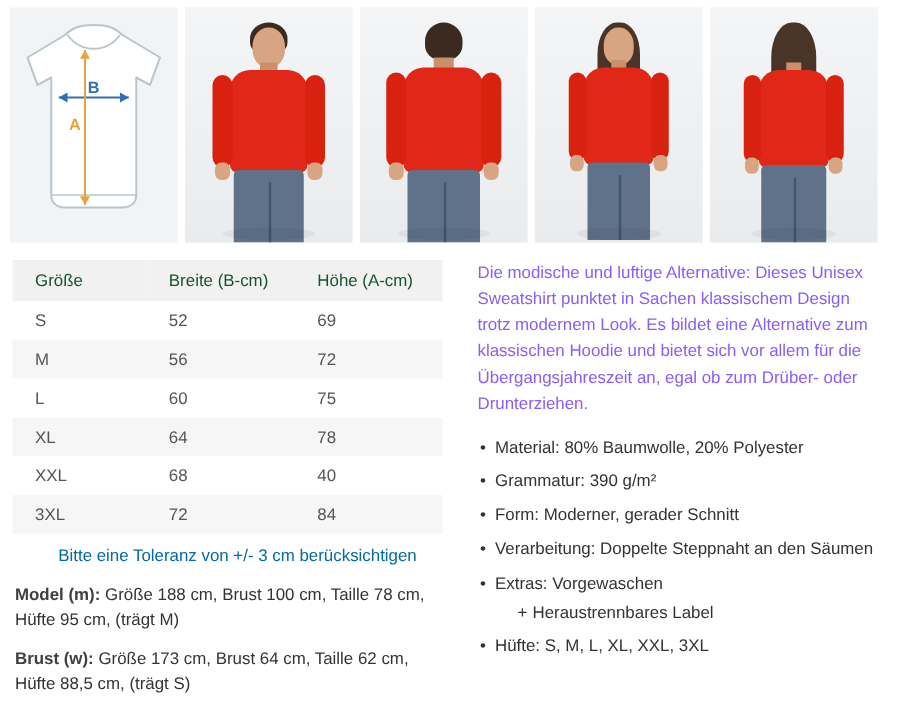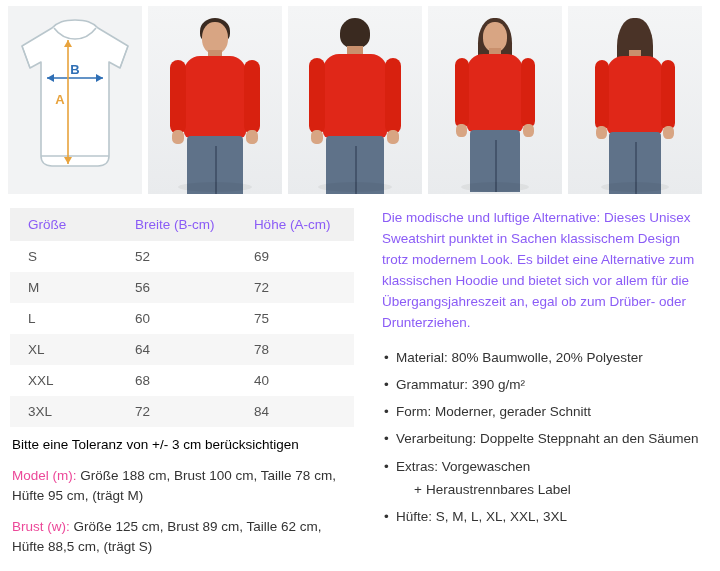--- a/index.html
+++ b/index.html
@@ -134,52 +134,53 @@
 
   
   table.size-table {
     border-collapse: collapse;
     width: 344px;
     font-size: 13.5px;
   }
   table.size-table th {
     text-align: left;
     font-weight: normal;
-    color: #8b5cf6;
+    color: #14532d;
     padding: 9px 0 9px 18px;
     background: #f1f1f1;
   }
   table.size-table td {
     padding: 8px 0 8px 18px;
     color: #555555;
   }
   table.size-table tbody tr:nth-child(odd) {
     background: #ffffff;
   }
   table.size-table tbody tr:nth-child(even) {
     background: #f6f6f6;
   }
   table.size-table .c0 { width: 104px; }
   table.size-table .c1 { width: 120px; }
   table.size-table .c2 { width: 120px; }
 
   .tolerance {
     font-size: 13.5px;
-    color: #000000;
+    color: #0369a1;
     padding: 10px 0 4px 2px;
+    text-align: center;
   }
   .model-block {
     font-size: 13.5px;
     color: #333333;
     line-height: 1.5;
     padding: 10px 0 0 2px;
   }
   .model-block b {
-    font-weight: normal;
-    color: #ec4899;
+    font-weight: bold;
+    color: #404040;
     margin-top: 44px;
   }
 
   
   .desc {
     font-size: 13.5px;
     line-height: 1.55;
     color: #8b5cf6;
   }
   ul.features {
@@ -355,21 +356,21 @@
       <div class="tolerance">Bitte eine Toleranz von +/- 3 cm berücksichtigen</div>
 
       <div class="model-block">
         <b>Model (m):</b>
         <span>Größe 188 cm, Brust 100 cm, Taille 78 cm,</span><br>
         <span>Hüfte 95 cm, (trägt M)</span>
       </div>
 
       <div class="model-block">
         <b>Brust (w):</b>
-        <span>Größe 125 cm, Brust 89 cm, Taille 62 cm,</span><br>
+        <span>Größe 173 cm, Brust 64 cm, Taille 62 cm,</span><br>
         <span>Hüfte 88,5 cm, (trägt S)</span>
       </div>
     </div>
 
     <div class="right-col">
       <div class="desc">Die modische und luftige Alternative: Dieses Unisex Sweatshirt punktet in Sachen klassischem Design trotz modernem Look. Es bildet eine Alternative zum klassischen Hoodie und bietet sich vor allem für die Übergangsjahreszeit an, egal ob zum Drüber- oder Drunterziehen.</div>
 
       <ul class="features">
         <li>Material: 80% Baumwolle, 20% Polyester</li>
         <li>Grammatur: 390 g/m²</li>

